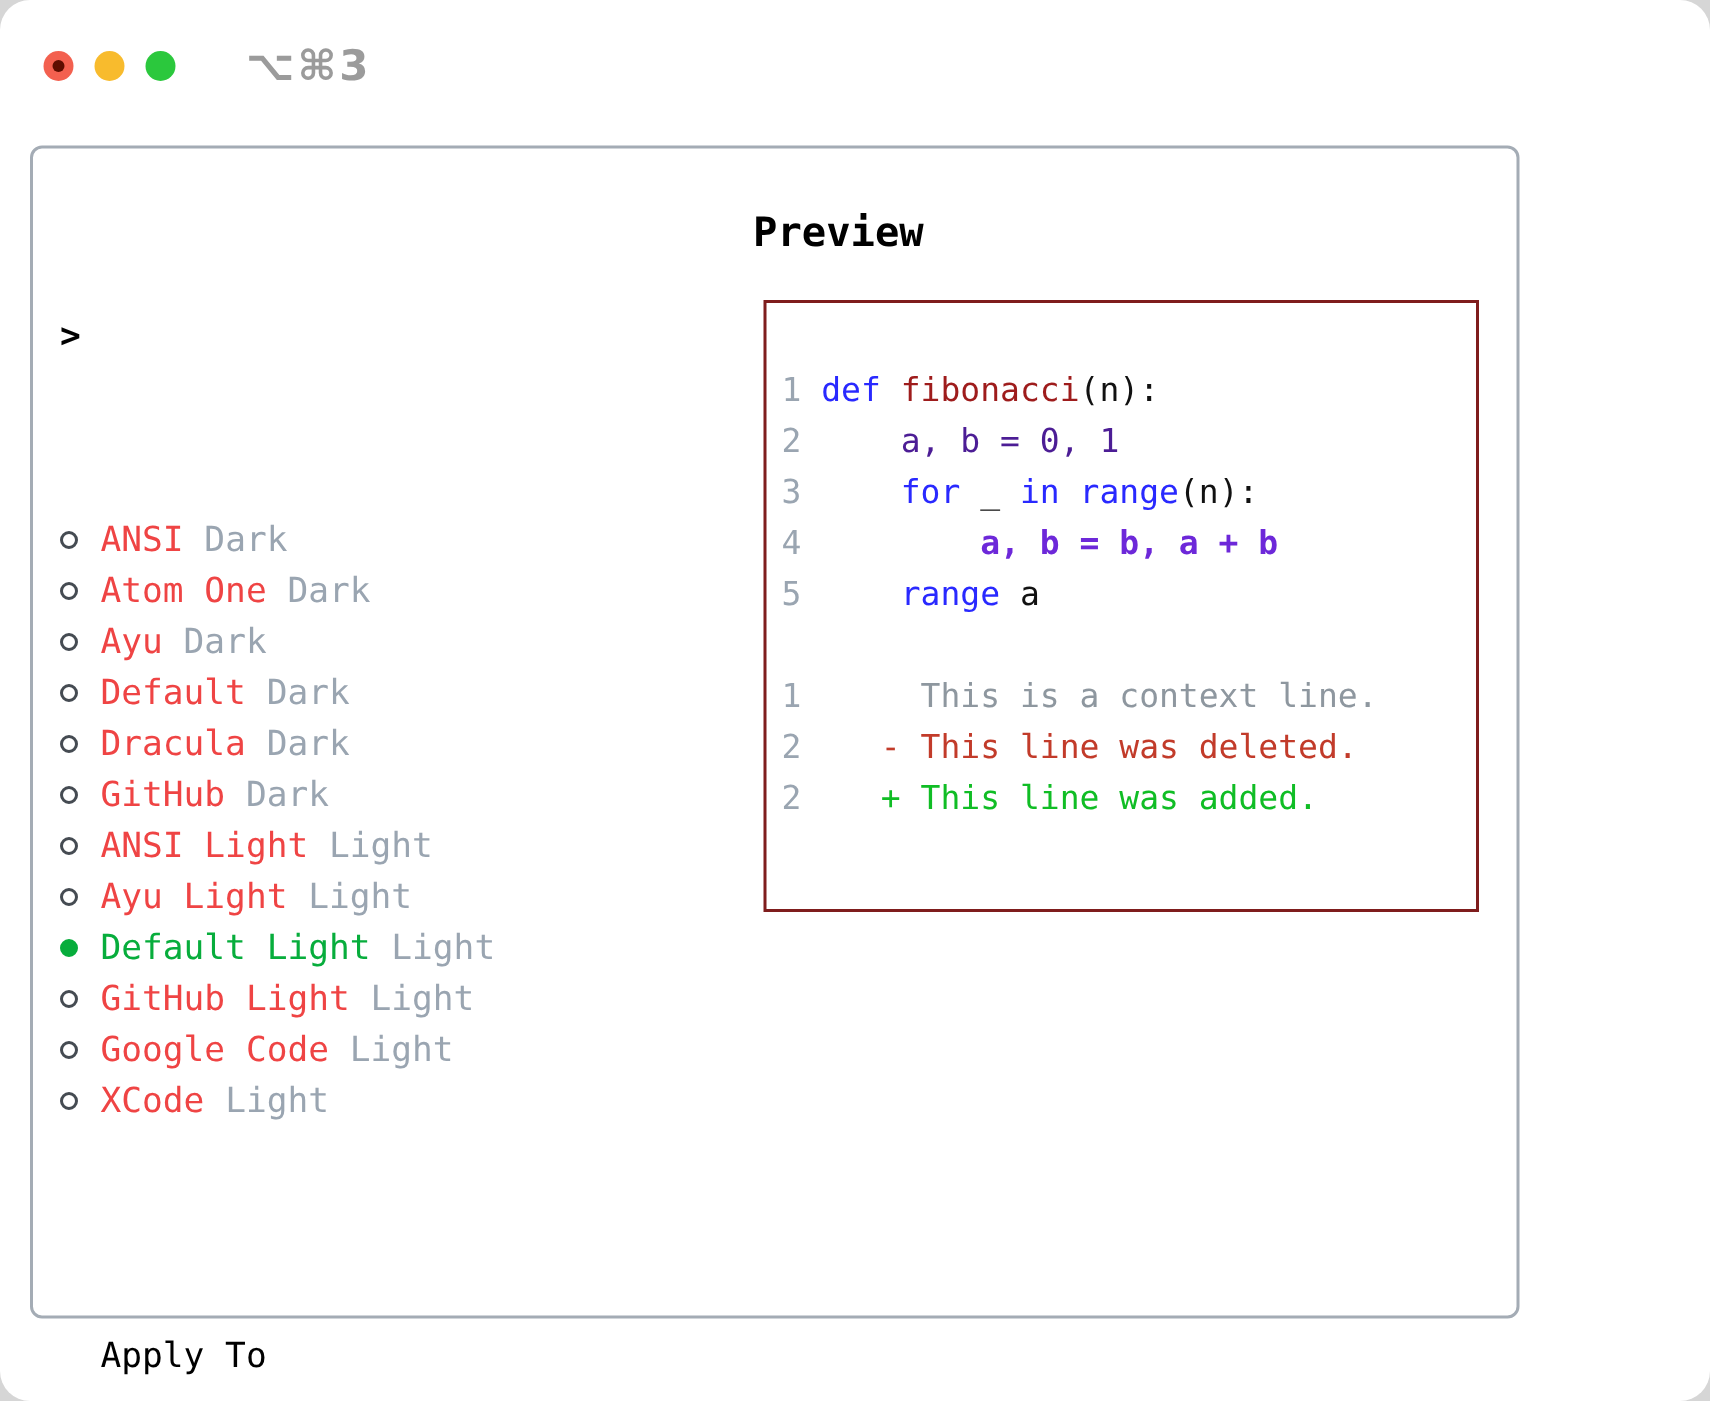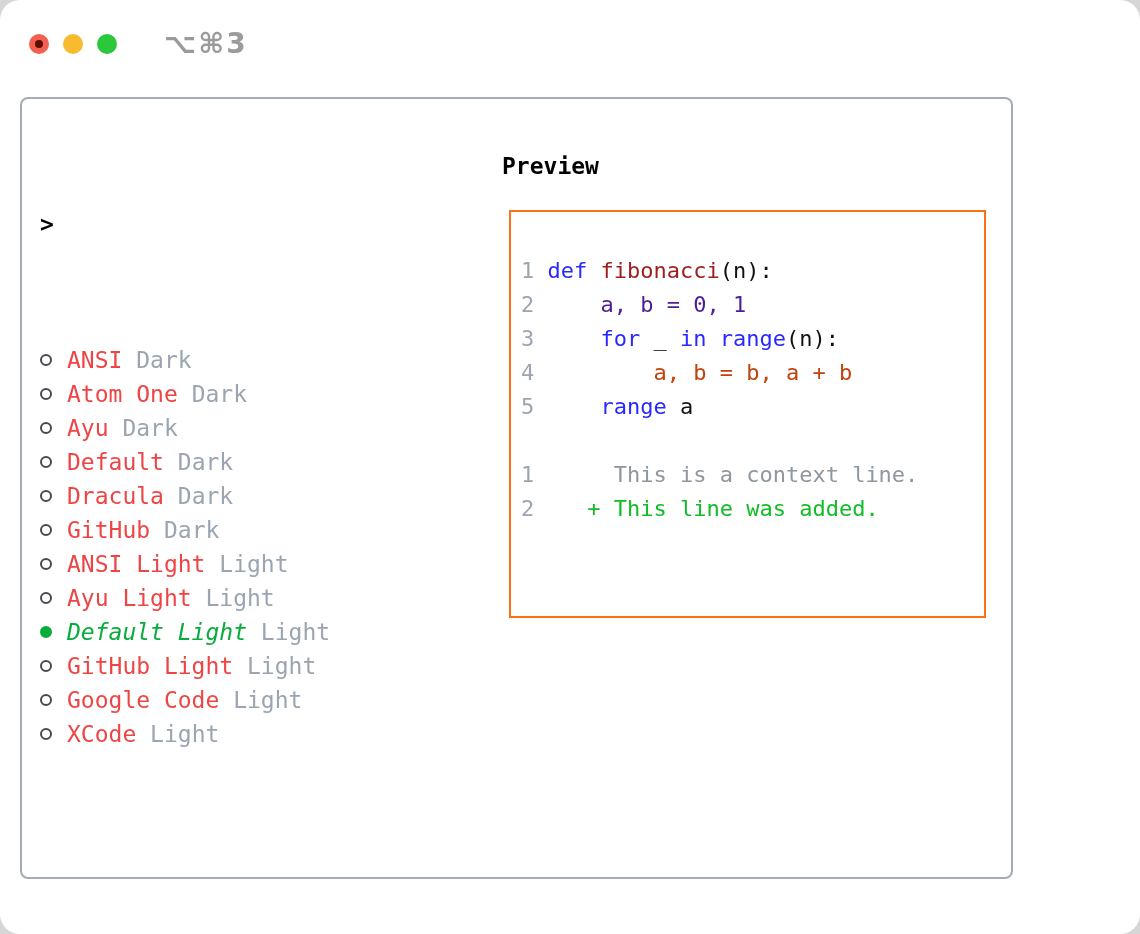--- a/index.html
+++ b/index.html
@@ -60,34 +60,34 @@
     align-items: center; align-self: center; height: 34px;
   }
   .circle {
     width: 12px; height: 12px; border-radius: 50%;
     border: 2px solid #454b52; background: transparent;
   }
   .circle.filled { background: #07ad3c; border-color: #07ad3c; }
   .title-prefix { width: 27px; flex: 0 0 27px; font-weight: bold; color: #000; }
   .panel-title { font-weight: bold; color: #000; }
   .theme-name { color: #ef4444; }
-  .theme-name.selected { color: #07ad3c; font-style: italic; }
+  .theme-name.selected { color: #07ad3c; }
   .variant-badge { color: #9aa5b1; }
   .apply-title-row { margin-top: 34px; }
   .apply-title { color: #000; }
   
   .right-col { flex: 1; }
   .preview-title {
     font-weight: bold; color: #000;
-    font-size: 23px; line-height: 34px; margin-top: 10px;
+    font-size: 27px; line-height: 34px;
   }
   .preview-box {
     margin-top: 27px; margin-left: 7px;
     width: 477px; height: 408px;
-    border: 2px solid #f97316;
+    border: 2px solid #7f1d1d;
     background: #fff;
     padding: 42px 0 0 10px;
     font-size: 22px;
     line-height: 34px;
   }
   .pline { white-space: pre; min-height: 34px; }
 </style>
 </head>
 <body>
 
@@ -106,34 +106,38 @@
 
   <div class="main-panel">
 
     <div class="left-col">
       <div class="row">
         <span class="title-prefix">&gt;</span>
       </div>
 
       <div id="theme-list"><div class="row"><span class="marker-col"><span class="circle"></span></span><span class="theme-name">ANSI</span><span class="variant-badge"> Dark</span></div><div class="row"><span class="marker-col"><span class="circle"></span></span><span class="theme-name">Atom One</span><span class="variant-badge"> Dark</span></div><div class="row"><span class="marker-col"><span class="circle"></span></span><span class="theme-name">Ayu</span><span class="variant-badge"> Dark</span></div><div class="row"><span class="marker-col"><span class="circle"></span></span><span class="theme-name">Default</span><span class="variant-badge"> Dark</span></div><div class="row"><span class="marker-col"><span class="circle"></span></span><span class="theme-name">Dracula</span><span class="variant-badge"> Dark</span></div><div class="row"><span class="marker-col"><span class="circle"></span></span><span class="theme-name">GitHub</span><span class="variant-badge"> Dark</span></div><div class="row"><span class="marker-col"><span class="circle"></span></span><span class="theme-name">ANSI Light</span><span class="variant-badge"> Light</span></div><div class="row"><span class="marker-col"><span class="circle"></span></span><span class="theme-name">Ayu Light</span><span class="variant-badge"> Light</span></div><div class="row"><span class="marker-col"><span class="circle filled"></span></span><span class="theme-name selected">Default Light</span><span class="variant-badge"> Light</span></div><div class="row"><span class="marker-col"><span class="circle"></span></span><span class="theme-name">GitHub Light</span><span class="variant-badge"> Light</span></div><div class="row"><span class="marker-col"><span class="circle"></span></span><span class="theme-name">Google Code</span><span class="variant-badge"> Light</span></div><div class="row"><span class="marker-col"><span class="circle"></span></span><span class="theme-name">XCode</span><span class="variant-badge"> Light</span></div></div>
 
+      <div class="row apply-title-row">
+        <span class="marker-col"></span><span class="apply-title">Apply To</span>
+      </div>
 
       
 
       
     </div>
 
     <div class="right-col">
       <div class="preview-title">Preview</div>
       <div class="preview-box" id="preview-box">
           <div class="pline"><span style="color: rgb(154, 165, 177);">1 </span><span style="color: rgb(41, 41, 255);">def</span><span style="color: rgb(17, 17, 17);"> </span><span style="color: rgb(158, 28, 28);">fibonacci</span><span style="color: rgb(17, 17, 17);">(n):</span></div>
           <div class="pline"><span style="color: rgb(154, 165, 177);">2 </span><span style="color: #4c1d95;">    a, b = 0, 1</span></div>
           <div class="pline"><span style="color: rgb(154, 165, 177);">3 </span><span style="color: rgb(17, 17, 17);">    </span><span style="color: rgb(41, 41, 255);">for</span><span style="color: rgb(17, 17, 17);"> _ </span><span style="color: rgb(41, 41, 255);">in</span><span style="color: rgb(17, 17, 17);"> </span><span style="color: rgb(41, 41, 255);">range</span><span style="color: rgb(17, 17, 17);">(n):</span></div>
-          <div class="pline"><span style="color: rgb(154, 165, 177);">4 </span><span style="color: #c2410c;">        a, b = b, a + b</span></div>
+          <div class="pline"><span style="color: rgb(154, 165, 177);">4 </span><span style="color: #6d28d9; font-weight: bold;">        a, b = b, a + b</span></div>
           <div class="pline"><span style="color: rgb(154, 165, 177);">5 </span><span style="color: rgb(17, 17, 17);">    </span><span style="color: rgb(41, 41, 255);">range</span><span style="color: rgb(17, 17, 17);"> a</span></div>
           <div class="pline"></div>
           <div class="pline"><span style="color: rgb(154, 165, 177);">1</span><span style="color: rgb(142, 151, 159);">      This is a context line.</span></div>
+          <div class="pline"><span style="color: rgb(154, 165, 177);">2</span><span style="color: rgb(194, 59, 42);">    - This line was deleted.</span></div>
           <div class="pline"><span style="color: rgb(154, 165, 177);">2</span><span style="color: rgb(16, 189, 37);">    + This line was added.</span></div>
         </div>
     </div>
 
   </div>
 </div>
 
 </body></html>

